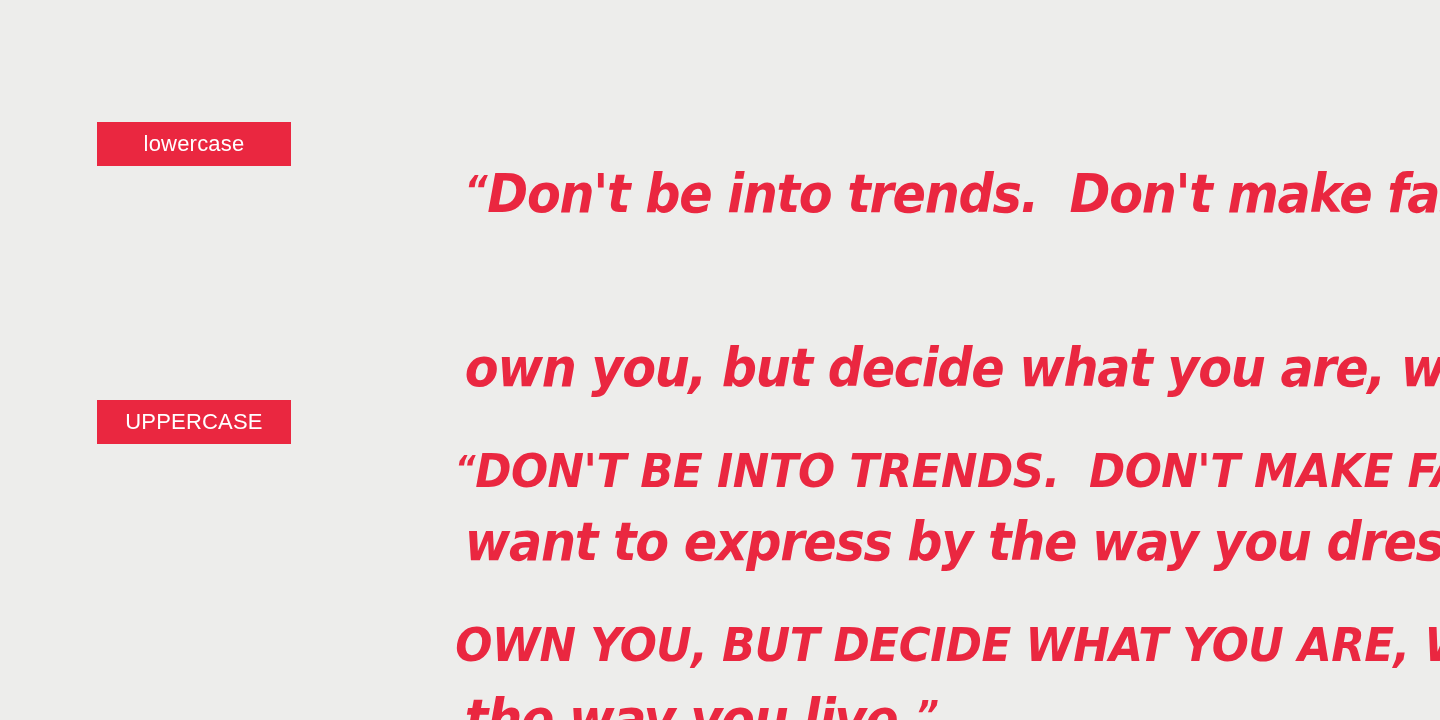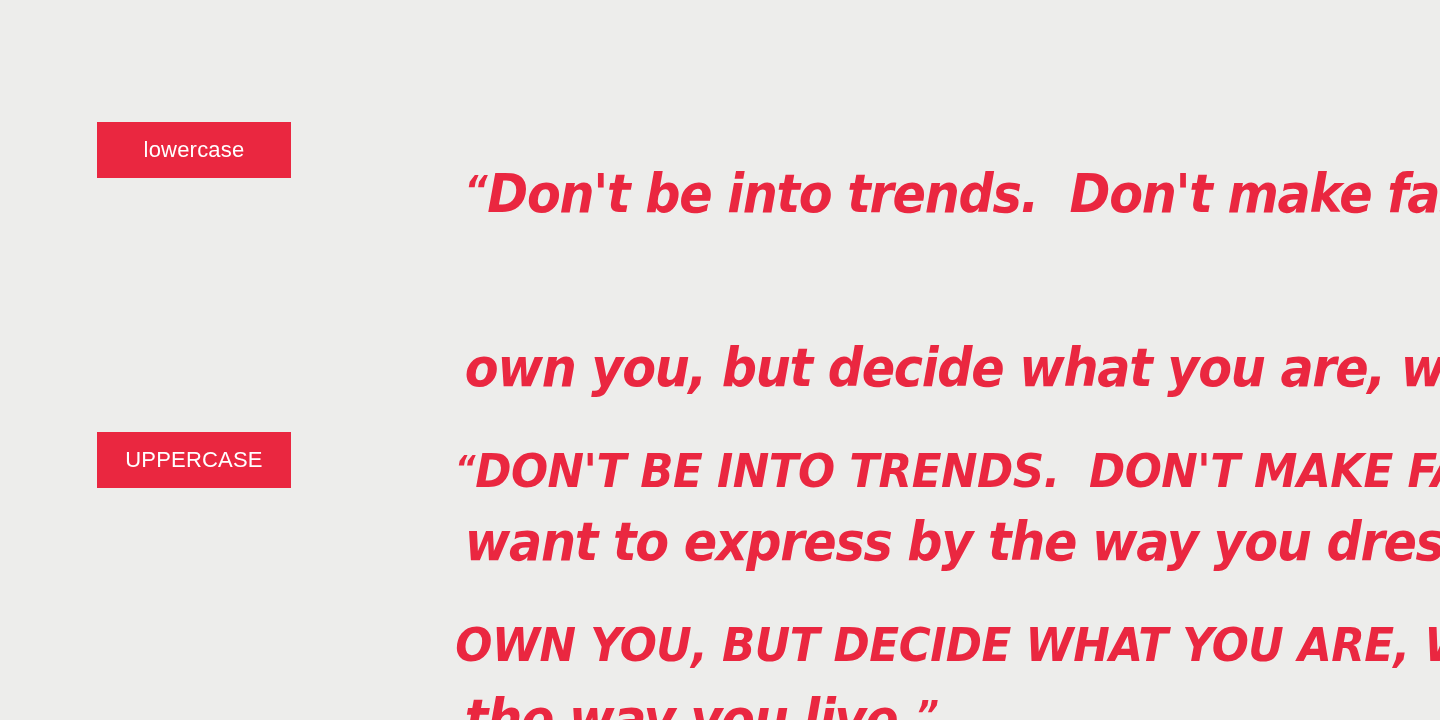--- a/index.html
+++ b/index.html
@@ -28,29 +28,29 @@
     width: 1440px;
   }
   .row-lowercase { top: 104px; }
   .row-uppercase { top: 382px; }
 
   
   .label-tag {
     position: absolute;
     left: 97px;
     width: 194px;
-    height: 56px;
+    height: 44px;
     background: #ea2740;
     display: flex;
     align-items: center;
     justify-content: center;
     box-sizing: border-box;
   }
   .row-lowercase .label-tag { top: 18px; }
-  .row-uppercase .label-tag { top: 18px; margin-top: 32px; }
+  .row-uppercase .label-tag { top: 18px; }
 
   .label-tag-text {
     color: #ffffff;
     font-family: "Liberation Sans", sans-serif;
     font-size: 22px;
     font-weight: 400;
     letter-spacing: 0.2px;
     line-height: 1;
     white-space: nowrap;
   }

